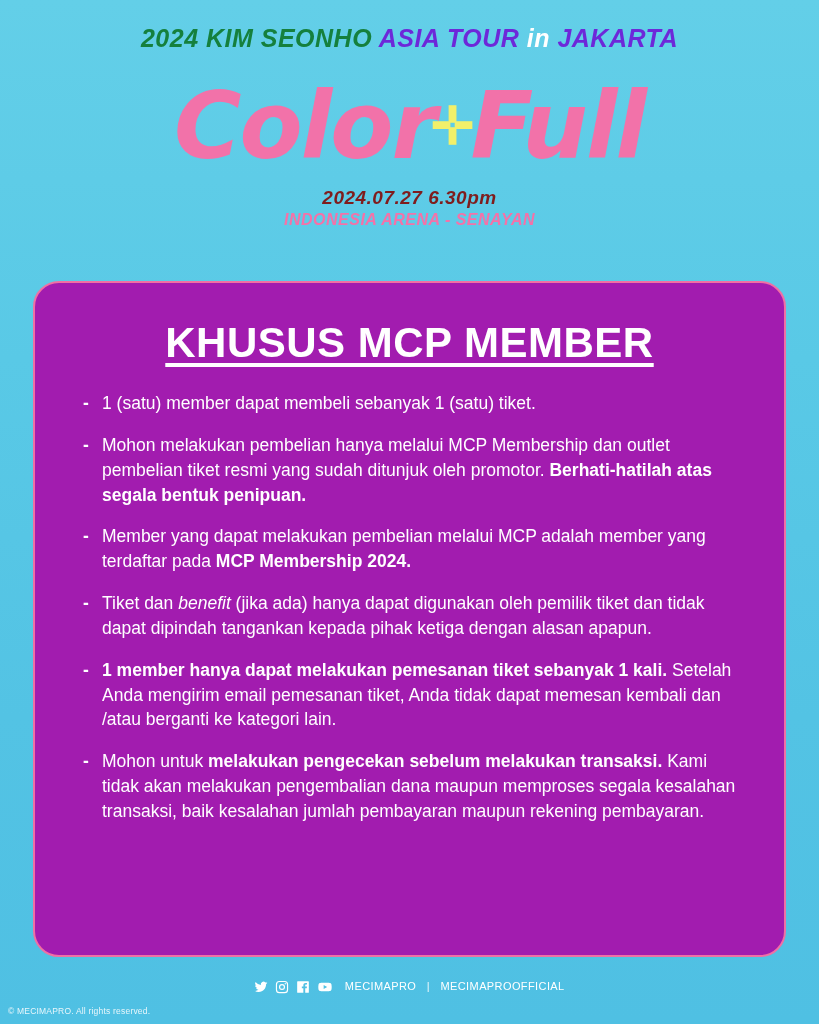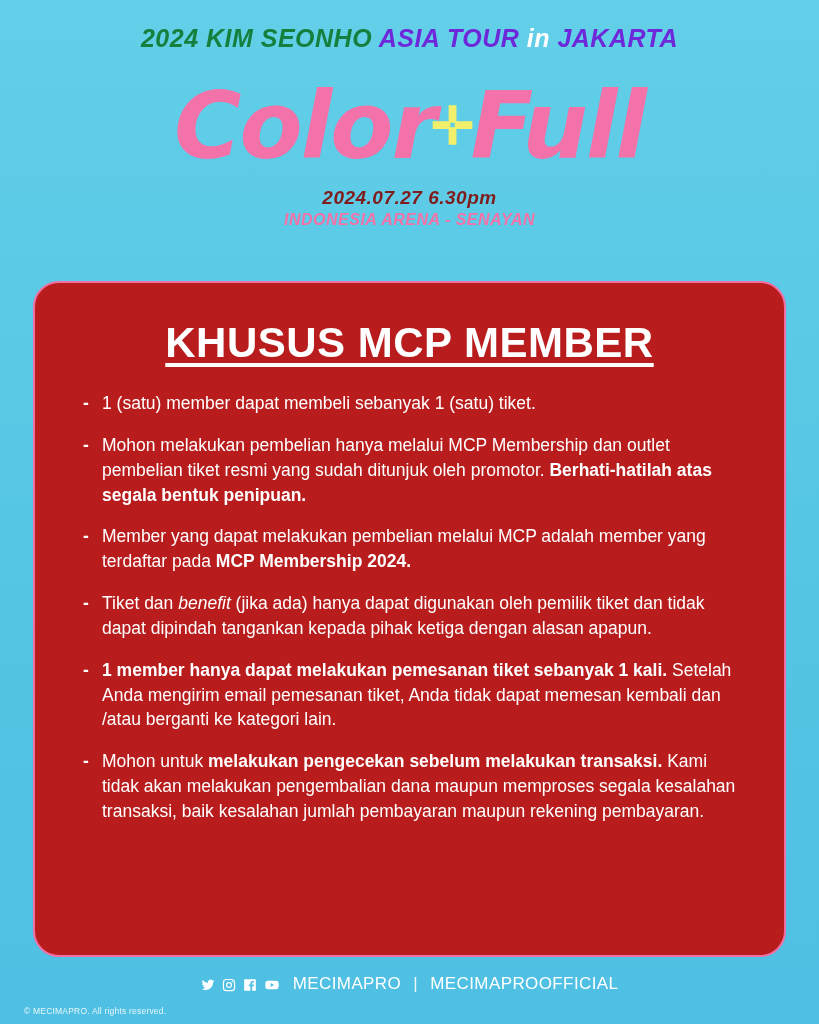--- a/index.html
+++ b/index.html
@@ -71,21 +71,21 @@
     margin-top: 2px;
   }
 
   
   .card {
     position: absolute;
     left: 33px;
     top: 281px;
     width: 753px;
     height: 676px;
-    background: #b91c1c;
+    background: #a21caf;
     border: 2px solid #f06fa4;
     border-radius: 26px;
     box-sizing: border-box;
     padding: 26px 30px 20px 30px;
     color: #ffffff;
   }
   .card-title {
     text-align: center;
     font-size: 42px;
     font-weight: bold;
@@ -120,40 +120,39 @@
   .bold-item { font-weight: bold; }
 
   
   .footer {
     position: absolute;
     left: 0;
     right: 0;
     bottom: 30px;
     text-align: center;
     color: #ffffff;
-    font-size: 17px;
+    font-size: 11px;
     letter-spacing: 0.4px;
   }
   .footer .icons {
     display: inline-flex;
     align-items: center;
     gap: 7px;
     vertical-align: middle;
     margin-right: 8px;
   }
   .footer .icons svg { display: block; }
   .footer .sep { margin: 0 7px; opacity: 0.9; }
   .copyright {
     position: absolute;
     left: 8px;
     bottom: 8px;
     color: #e8f6fb;
     font-size: 8.5px;
     letter-spacing: 0.2px;
-    margin-left: 16px;
   }
 </style>
 </head>
 <body>
 
 <div class="header">
   <div class="tour-line">
     <span class="pink">2024 KIM SEONHO</span>
     <span class="yellow">ASIA TOUR</span>
     <span class="white">in</span>

